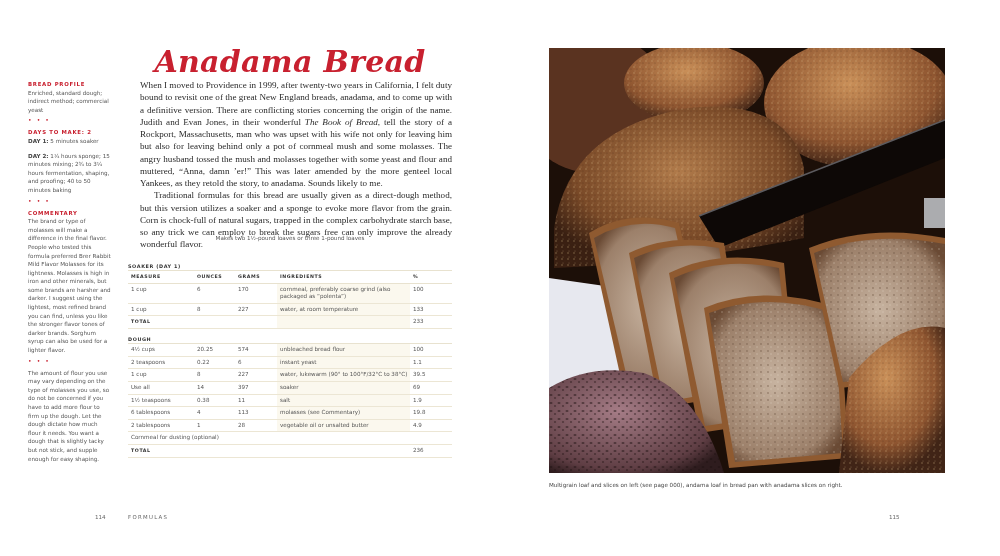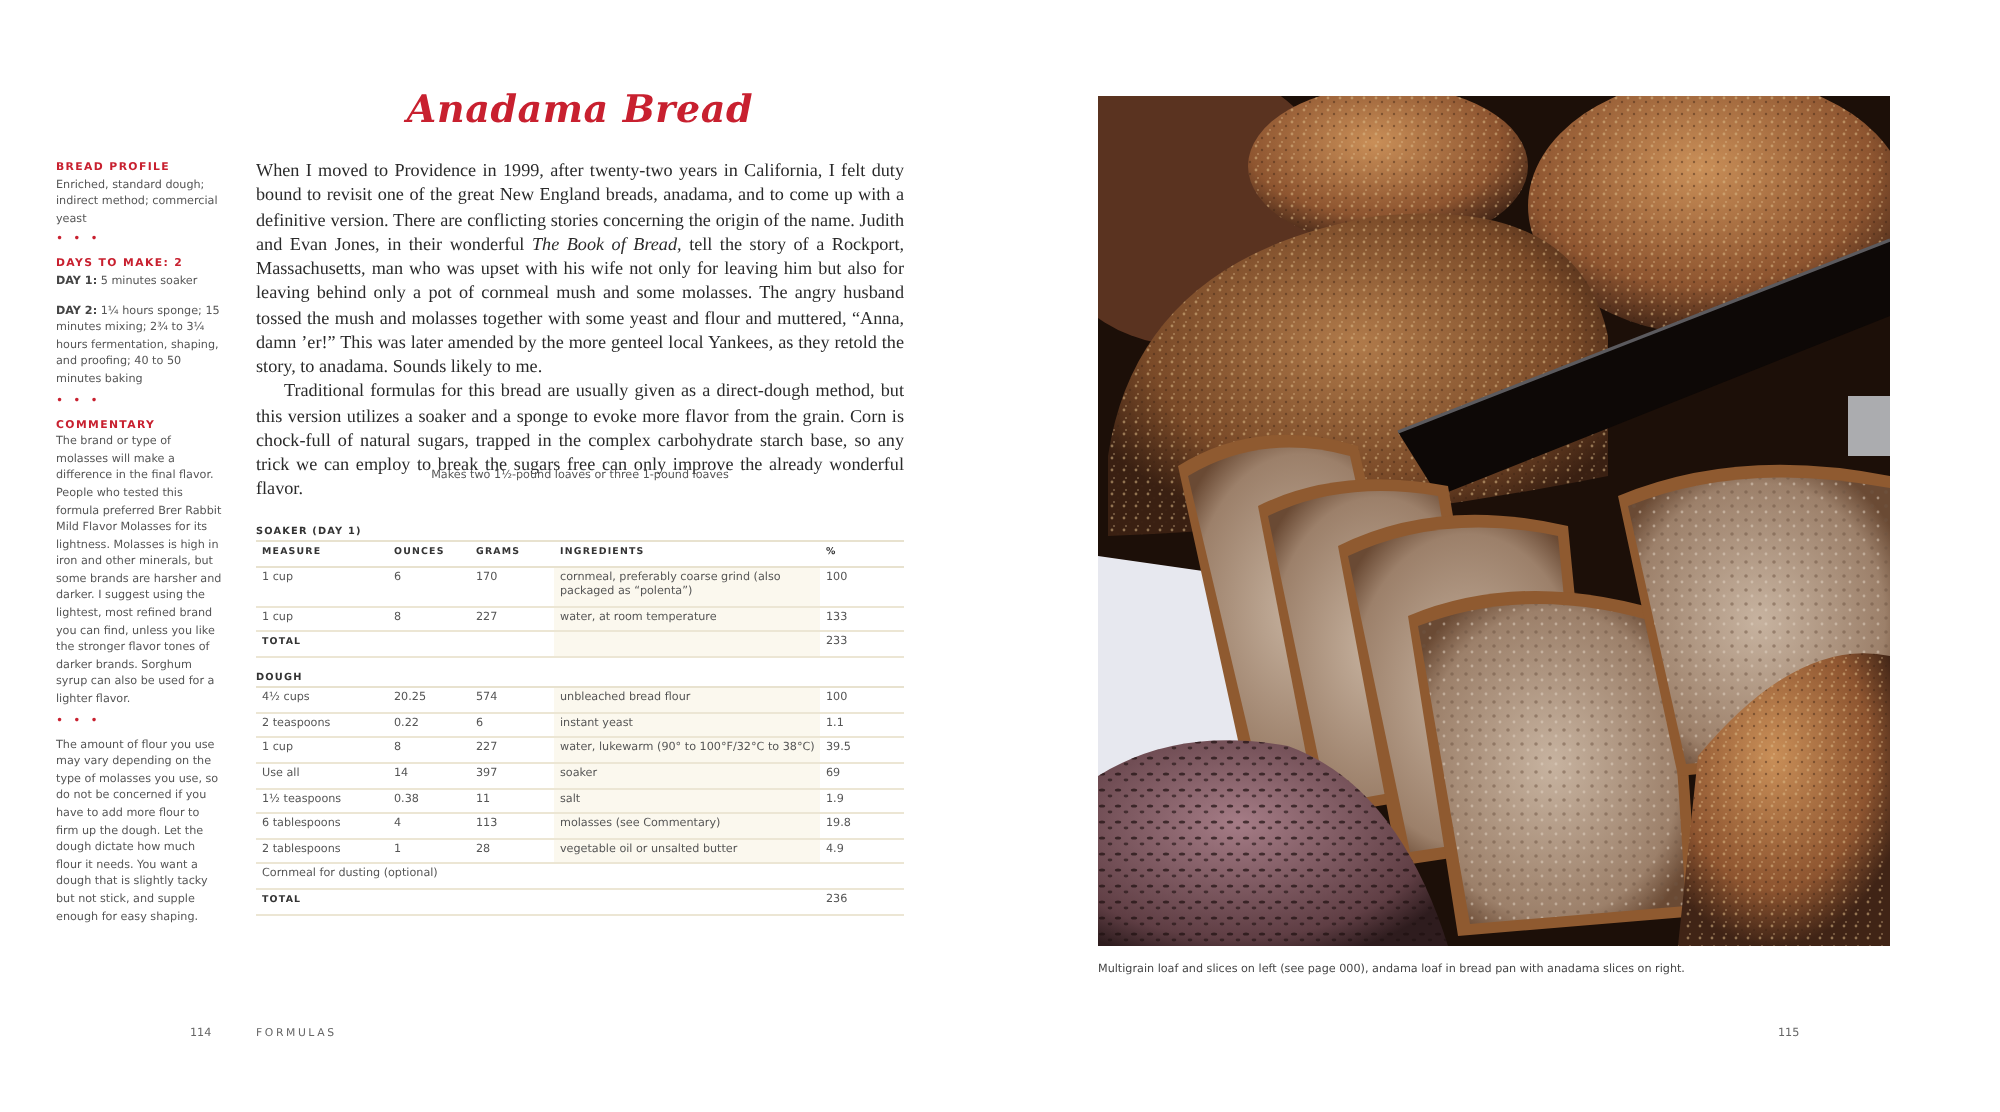--- a/index.html
+++ b/index.html
@@ -18,29 +18,29 @@
       text-transform: uppercase;
     }
     .sb-text { color: #555; }
     .sb-text b { color: #444; font-weight: bold; }
     .sb-dots { color: #c8202f; font-size: 6px; letter-spacing: 1.6px; margin: 2px 0 4px 0; line-height: 8px; }
     .sb-gap { height: 6px; }
 
     .title {
       position: absolute; left: 128px; width: 324px; top: 44px; text-align: center;
       font-family: "DejaVu Serif", serif; font-style: italic; color: #c8202f;
-      font-size: 19px; letter-spacing: 0.3px;
+      font-size: 30px; letter-spacing: 0.3px;
     }
 
     .body-text {
       position: absolute; left: 128px; top: 79px; width: 324px;
       font-family: "Liberation Serif", serif; font-size: 9.1px; line-height: 12.25px; color: #2a2a2a;
       text-align: justify;
     }
-    .body-text p { text-indent: 0; }
+    .body-text p { text-indent: 0; margin-left: 12px; }
     .body-text p + p { text-indent: 14px; }
     .body-text i { font-style: italic; }
 
     .yield {
       position: absolute; left: 128px; top: 235px; width: 324px; text-align: center;
       font-family: "DejaVu Sans", sans-serif; font-size: 5.6px; color: #555;
     }
 
     .recipe {
       position: absolute; left: 128px; top: 262px; width: 324px;

